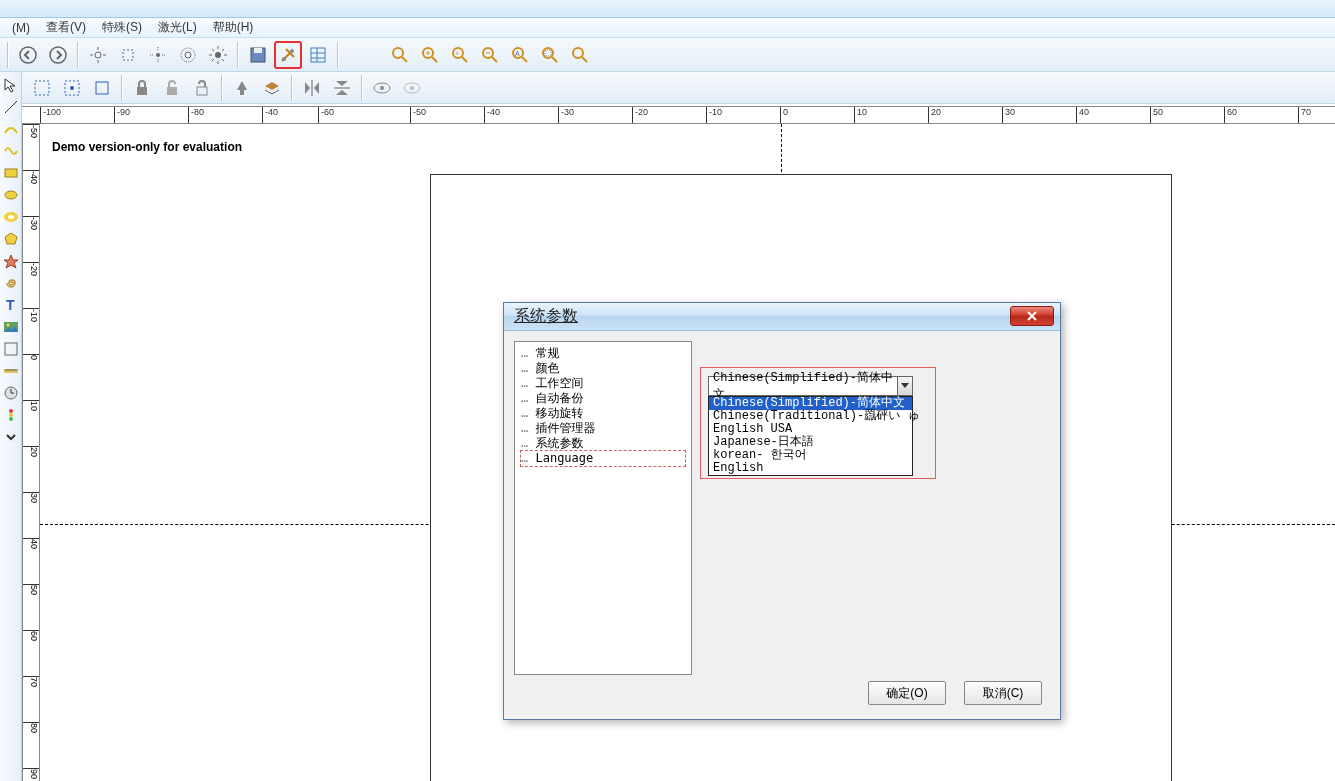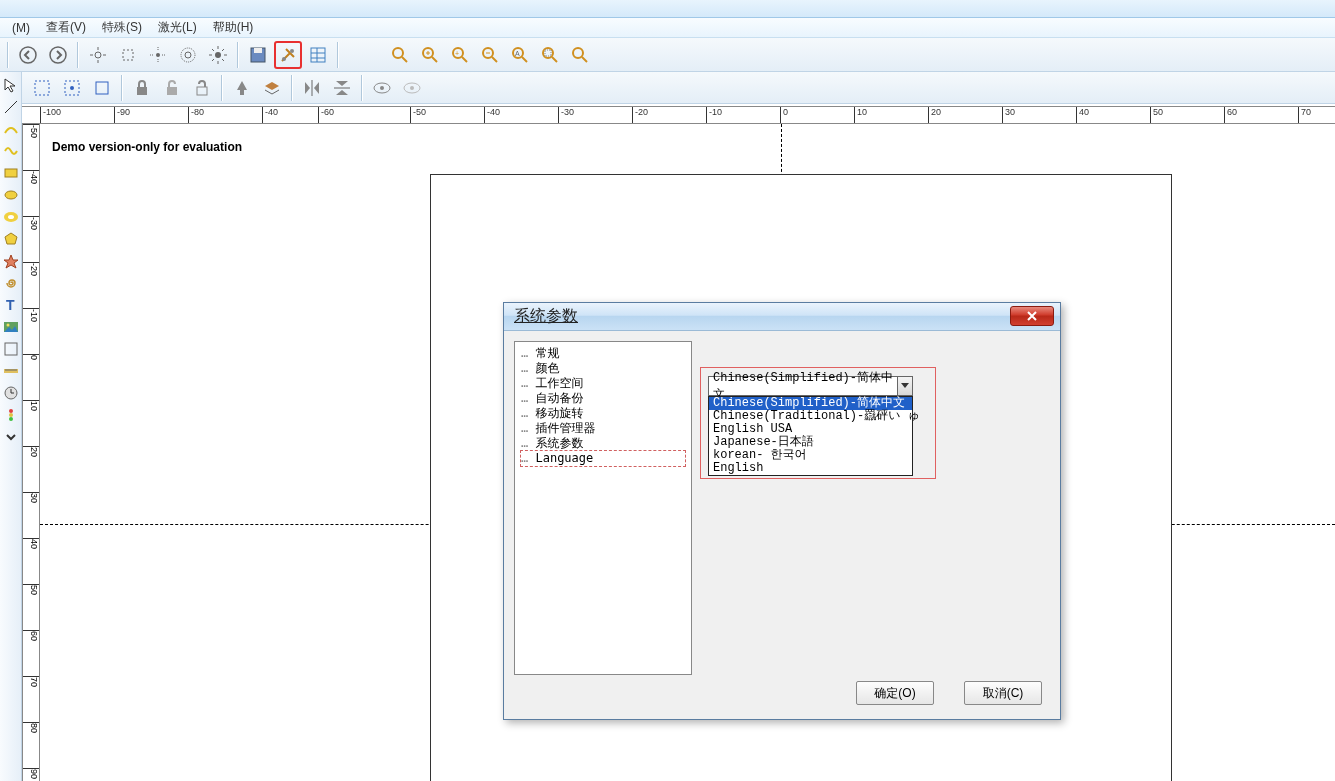--- a/index.html
+++ b/index.html
@@ -299,21 +299,21 @@
 .listbox .opt.sel {
   background: #2060c8;
   color: #fff;
 }
 
 .dialog-buttons {
   position: absolute;
   bottom: 14px;
   right: 18px;
   display: flex;
-  gap: 30px;
+  gap: 18px;
   margin-left: 35px;
 }
 .dlg-btn {
   width: 78px;
   height: 24px;
   background: linear-gradient(to bottom, #fdfdfd, #e6e6e6);
   border: 1px solid #888;
   border-radius: 2px;
   cursor: pointer;
   font-size: 12px;

